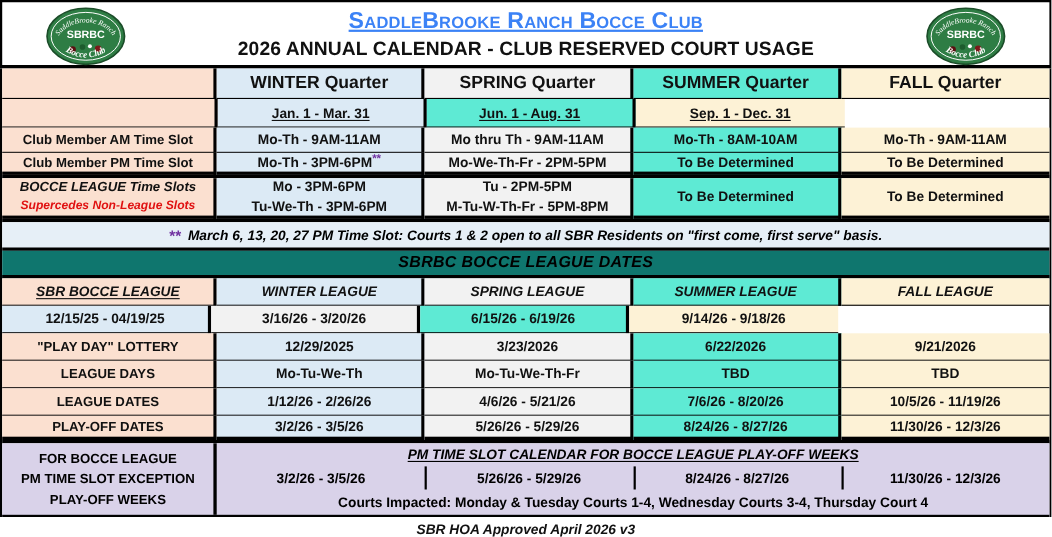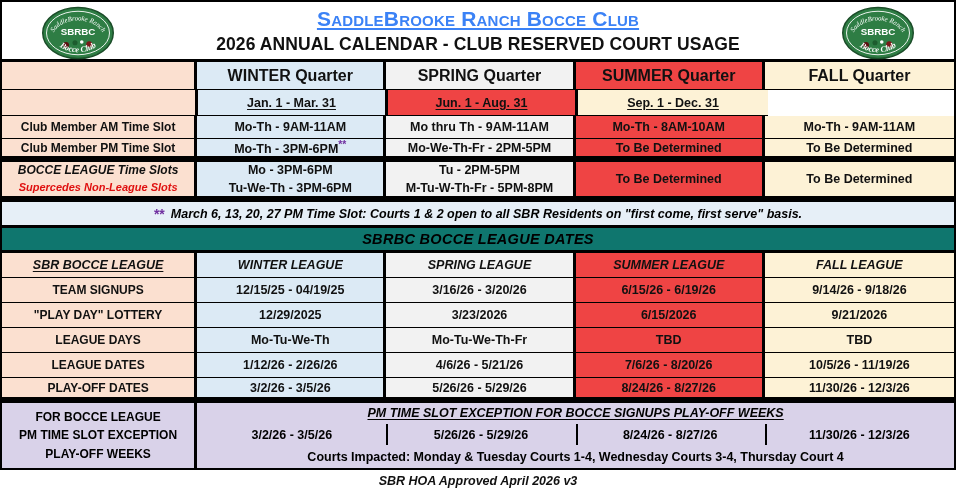--- a/index.html
+++ b/index.html
@@ -72,21 +72,21 @@
   .c-q.last{ width: 190px; }
 
   
   .tsep-r { border-right: 3px solid #000 !important; }
   .trow-b { border-bottom: 3px solid #000 !important; }
 
   
   .bg-peach  { background: #fbe0d0; }
   .bg-winter { background: #dceaf5; }
   .bg-spring { background: #f2f2f2; }
-  .bg-summer { background: #ef4444; }
+  .bg-summer { background: #5eead4; }
   .bg-fall   { background: #fdf2d6; }
   .bg-white  { background: #0f766e; }
   .bg-note   { background: #e6eff7; }
   .bg-purple { background: #d9d2e9; }
 
   .b      { font-weight: bold; }
   .i      { font-style: italic; }
   .u      { text-decoration: underline; text-underline-offset: 2px; }
   .red    { color: #e01010; }
   .purple { color: #7030a0; }
@@ -265,32 +265,31 @@
 
     <div class="row" style="height:25px">
       <div class="cell c-label bg-peach lg-hdr u tsep-r">SBR BOCCE LEAGUE</div>
       <div class="cell c-q bg-winter lg-hdr tsep-r">WINTER LEAGUE</div>
       <div class="cell c-q bg-spring lg-hdr tsep-r">SPRING LEAGUE</div>
       <div class="cell c-q bg-summer lg-hdr tsep-r">SUMMER LEAGUE</div>
       <div class="cell c-q last bg-fall lg-hdr">FALL LEAGUE</div>
     </div>
 
     <div class="row" style="height:25px">
-      <div class="cell c-label bg-peach lbl tsep-r">TEAM SIGNUPS</div>
       <div class="cell c-q bg-winter val tsep-r">12/15/25 - 04/19/25</div>
       <div class="cell c-q bg-spring val tsep-r">3/16/26 - 3/20/26</div>
       <div class="cell c-q bg-summer val tsep-r">6/15/26 - 6/19/26</div>
       <div class="cell c-q last bg-fall val">9/14/26 - 9/18/26</div>
     </div>
 
     <div class="row" style="height:25px">
       <div class="cell c-label bg-peach lbl tsep-r">"PLAY DAY" LOTTERY</div>
       <div class="cell c-q bg-winter val tsep-r">12/29/2025</div>
       <div class="cell c-q bg-spring val tsep-r">3/23/2026</div>
-      <div class="cell c-q bg-summer val tsep-r">6/15/2026</div>
+      <div class="cell c-q bg-summer val tsep-r">6/22/2026</div>
       <div class="cell c-q last bg-fall val">9/21/2026</div>
     </div>
 
     <div class="row" style="height:25px">
       <div class="cell c-label bg-peach lbl tsep-r">LEAGUE DAYS</div>
       <div class="cell c-q bg-winter val tsep-r">Mo-Tu-We-Th</div>
       <div class="cell c-q bg-spring val tsep-r">Mo-Tu-We-Th-Fr</div>
       <div class="cell c-q bg-summer val tsep-r">TBD</div>
       <div class="cell c-q last bg-fall val">TBD</div>
     </div>
@@ -312,21 +311,21 @@
     </div>
 
     <div class="pm-block bg-purple">
       <div class="pm-left">
         <div>FOR BOCCE LEAGUE</div>
         <div>PM TIME SLOT EXCEPTION</div>
         <div>PLAY-OFF WEEKS</div>
       </div>
       <div class="pm-right">
         <div class="pm-title">
-          <span>PM TIME SLOT EXCEPTION FOR BOCCE SIGNUPS PLAY-OFF WEEKS</span>
+          <span>PM TIME SLOT CALENDAR FOR BOCCE LEAGUE PLAY-OFF WEEKS</span>
         </div>
         <div class="pm-dates">
           <div class="pm-date">3/2/26 - 3/5/26</div>
           <div class="pm-date">5/26/26 - 5/29/26</div>
           <div class="pm-date">8/24/26 - 8/27/26</div>
           <div class="pm-date">11/30/26 - 12/3/26</div>
         </div>
         <div class="pm-courts">Courts Impacted:  Monday &amp; Tuesday Courts 1-4,  Wednesday Courts 3-4,  Thursday Court 4</div>
       </div>
     </div>

